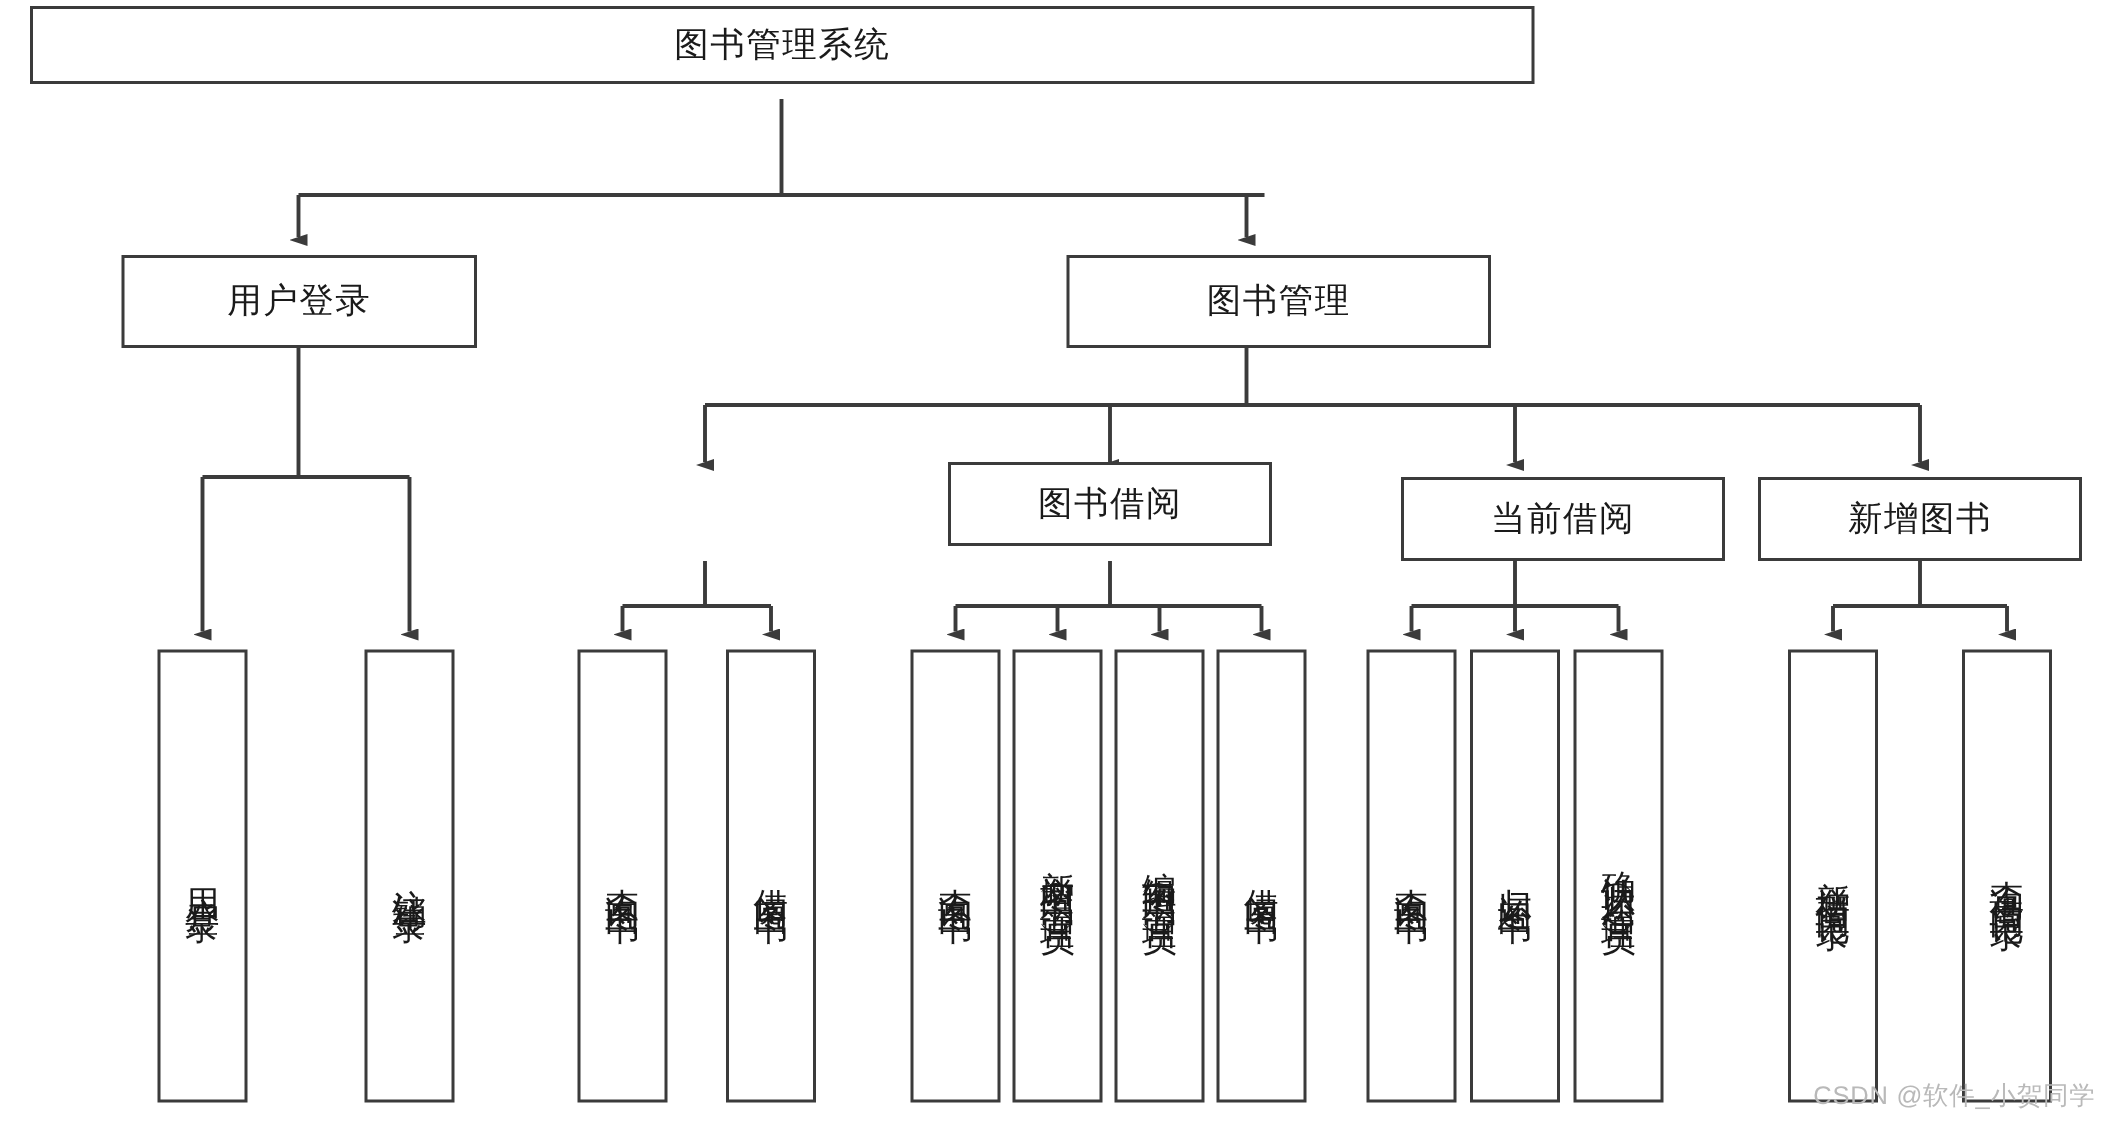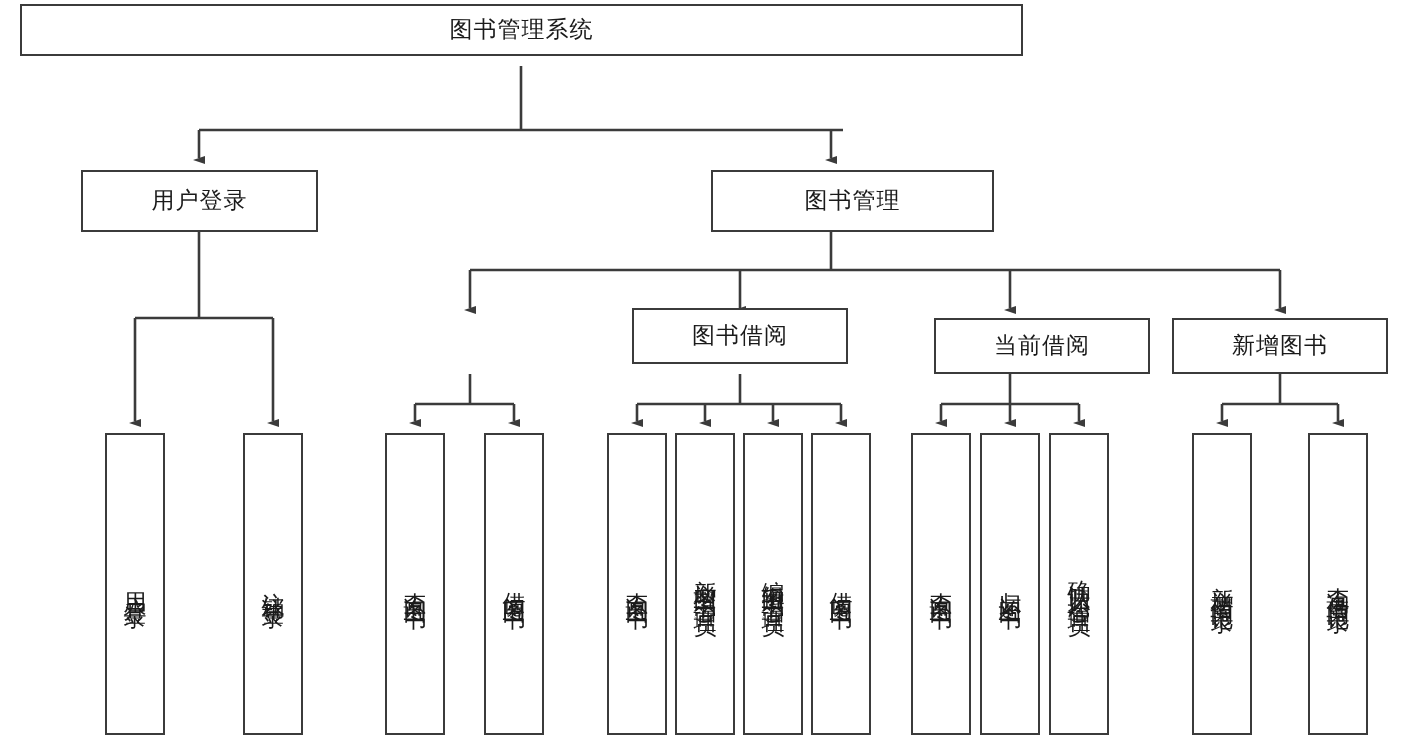--- a/index.html
+++ b/index.html
@@ -180,14 +180,15 @@
     <span class="vlabel">确认归还（管理员）</span>
   </div>
 
   <div class="node vert" style="left:1192px; top:433px; width:60px; height:302px;">
     <span class="vlabel">新增借阅记录</span>
   </div>
   <div class="node vert" style="left:1308px; top:433px; width:60px; height:302px;">
     <span class="vlabel">查询借阅记录</span>
   </div>
 
+  <div class="watermark">CSDN @软件_小贺同学</div>
 
 </div>
 
 </body></html>

